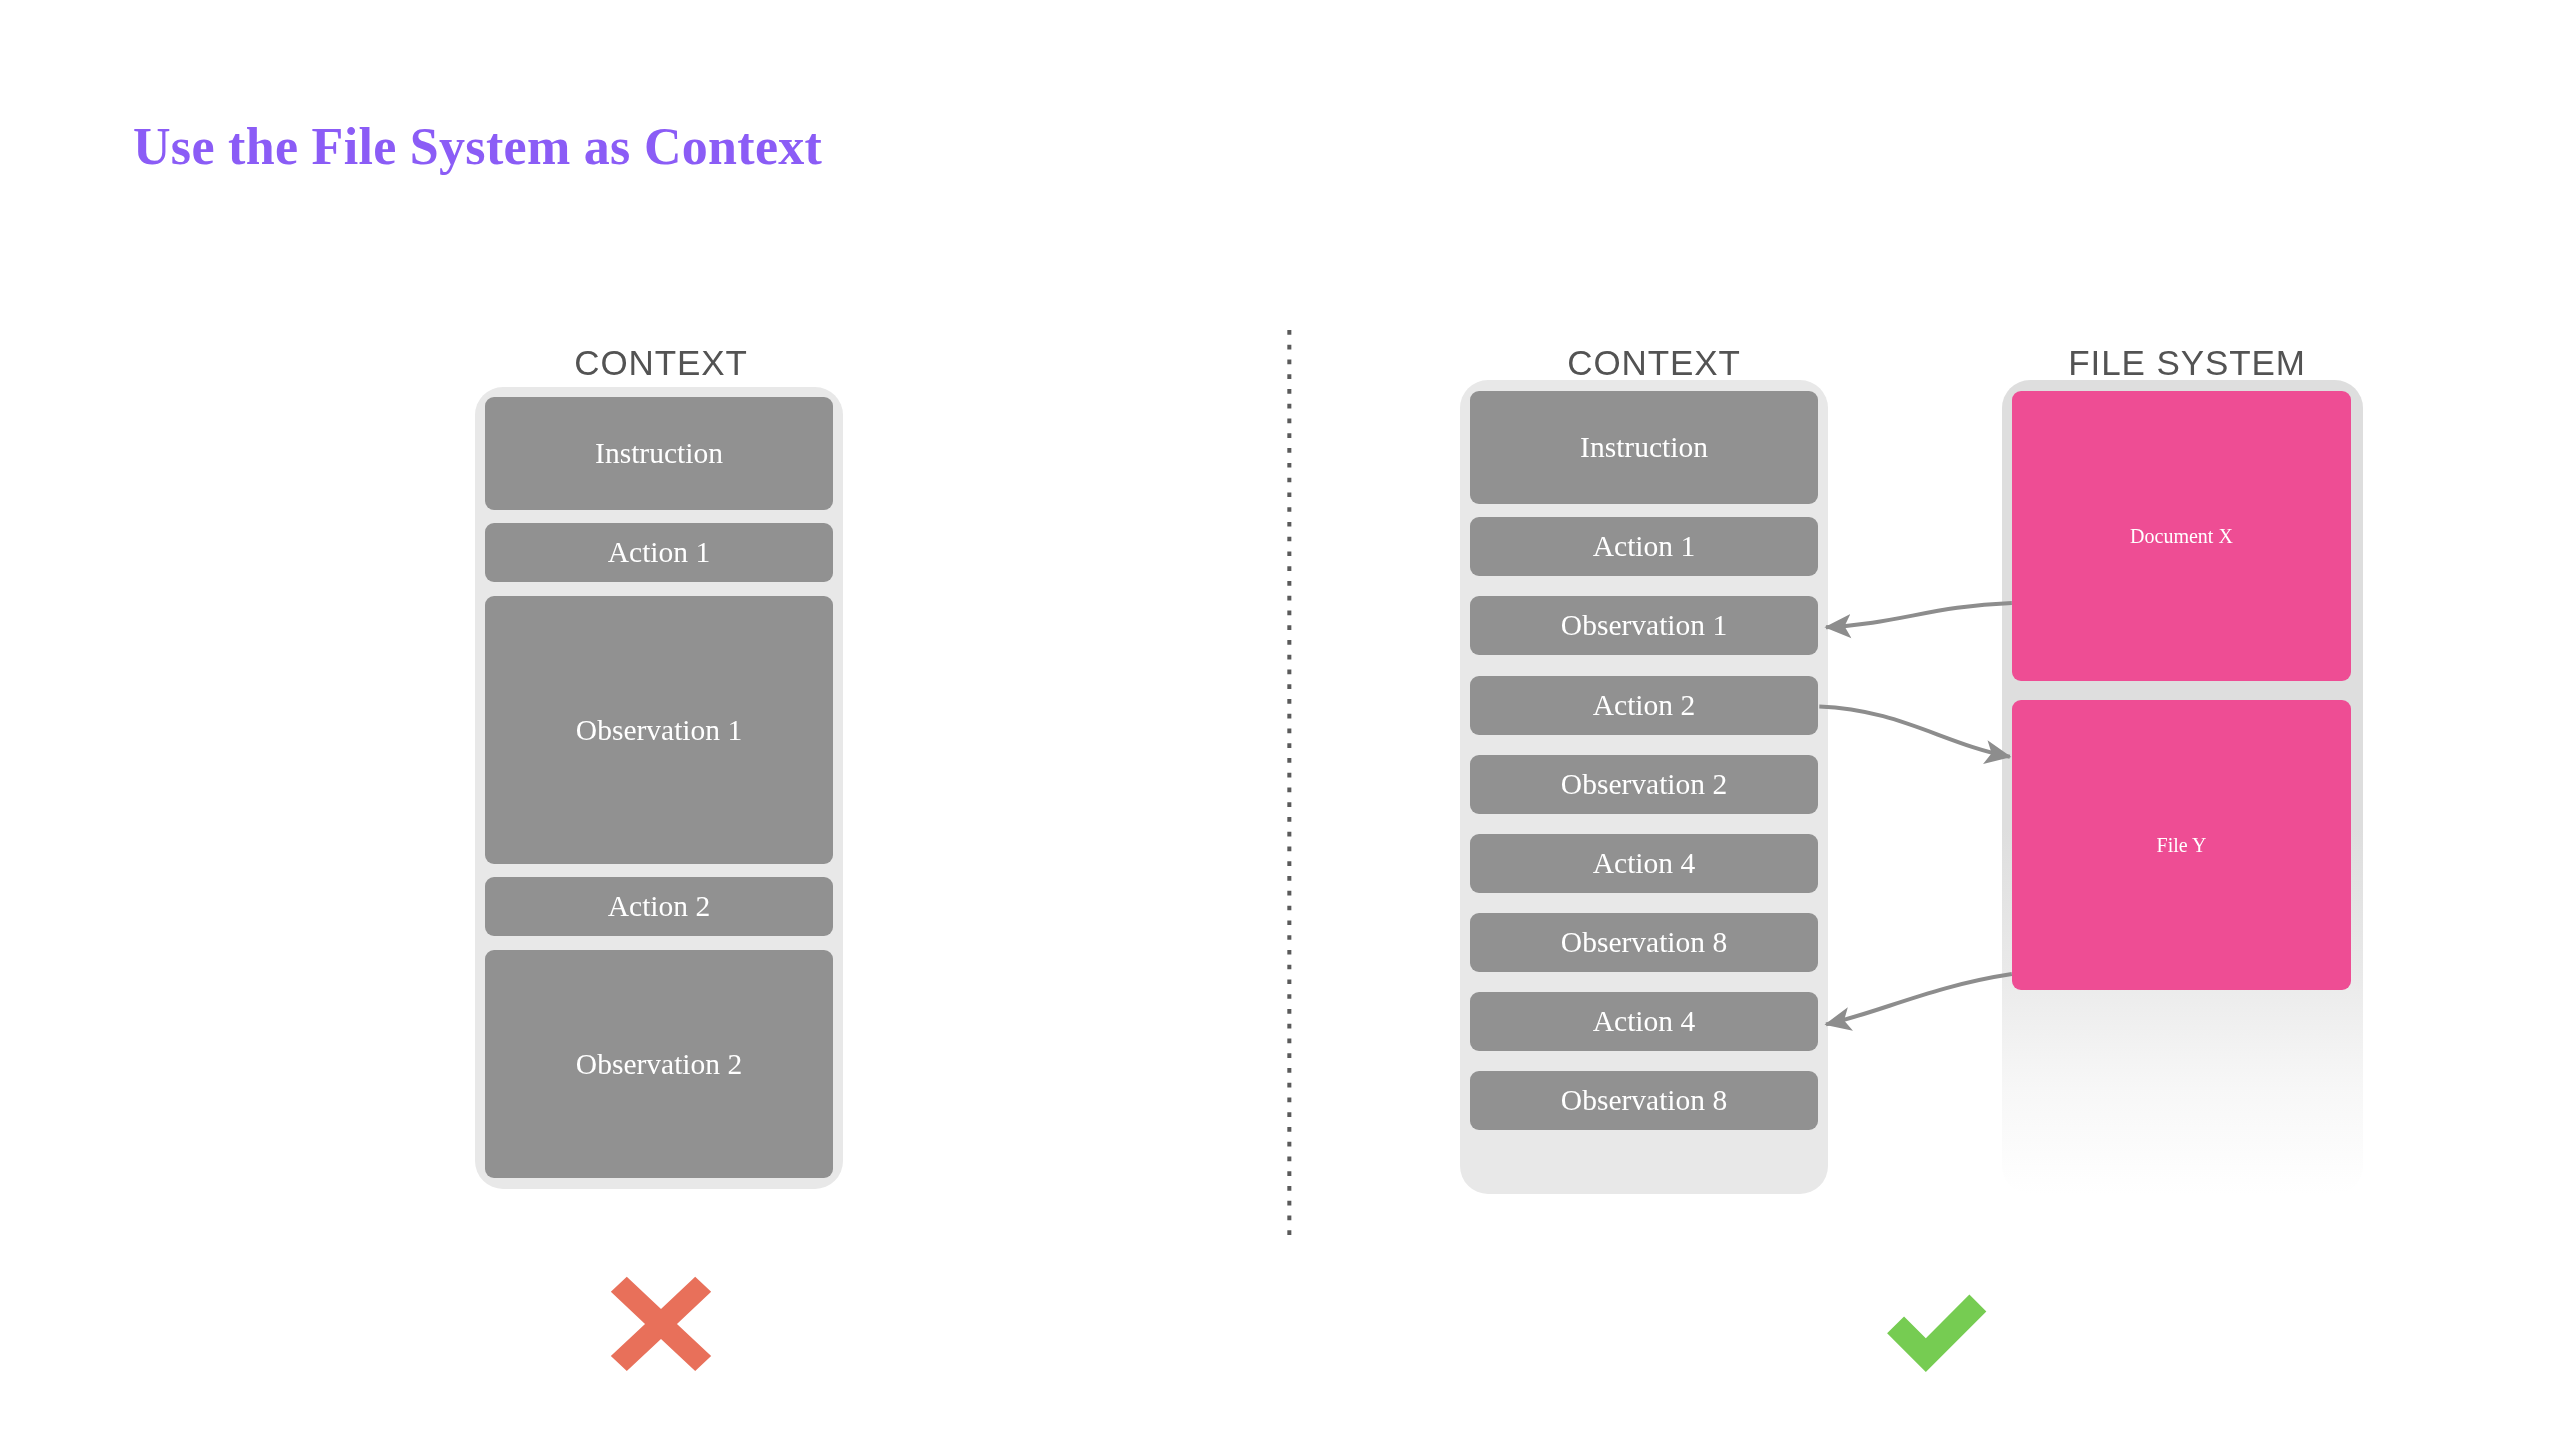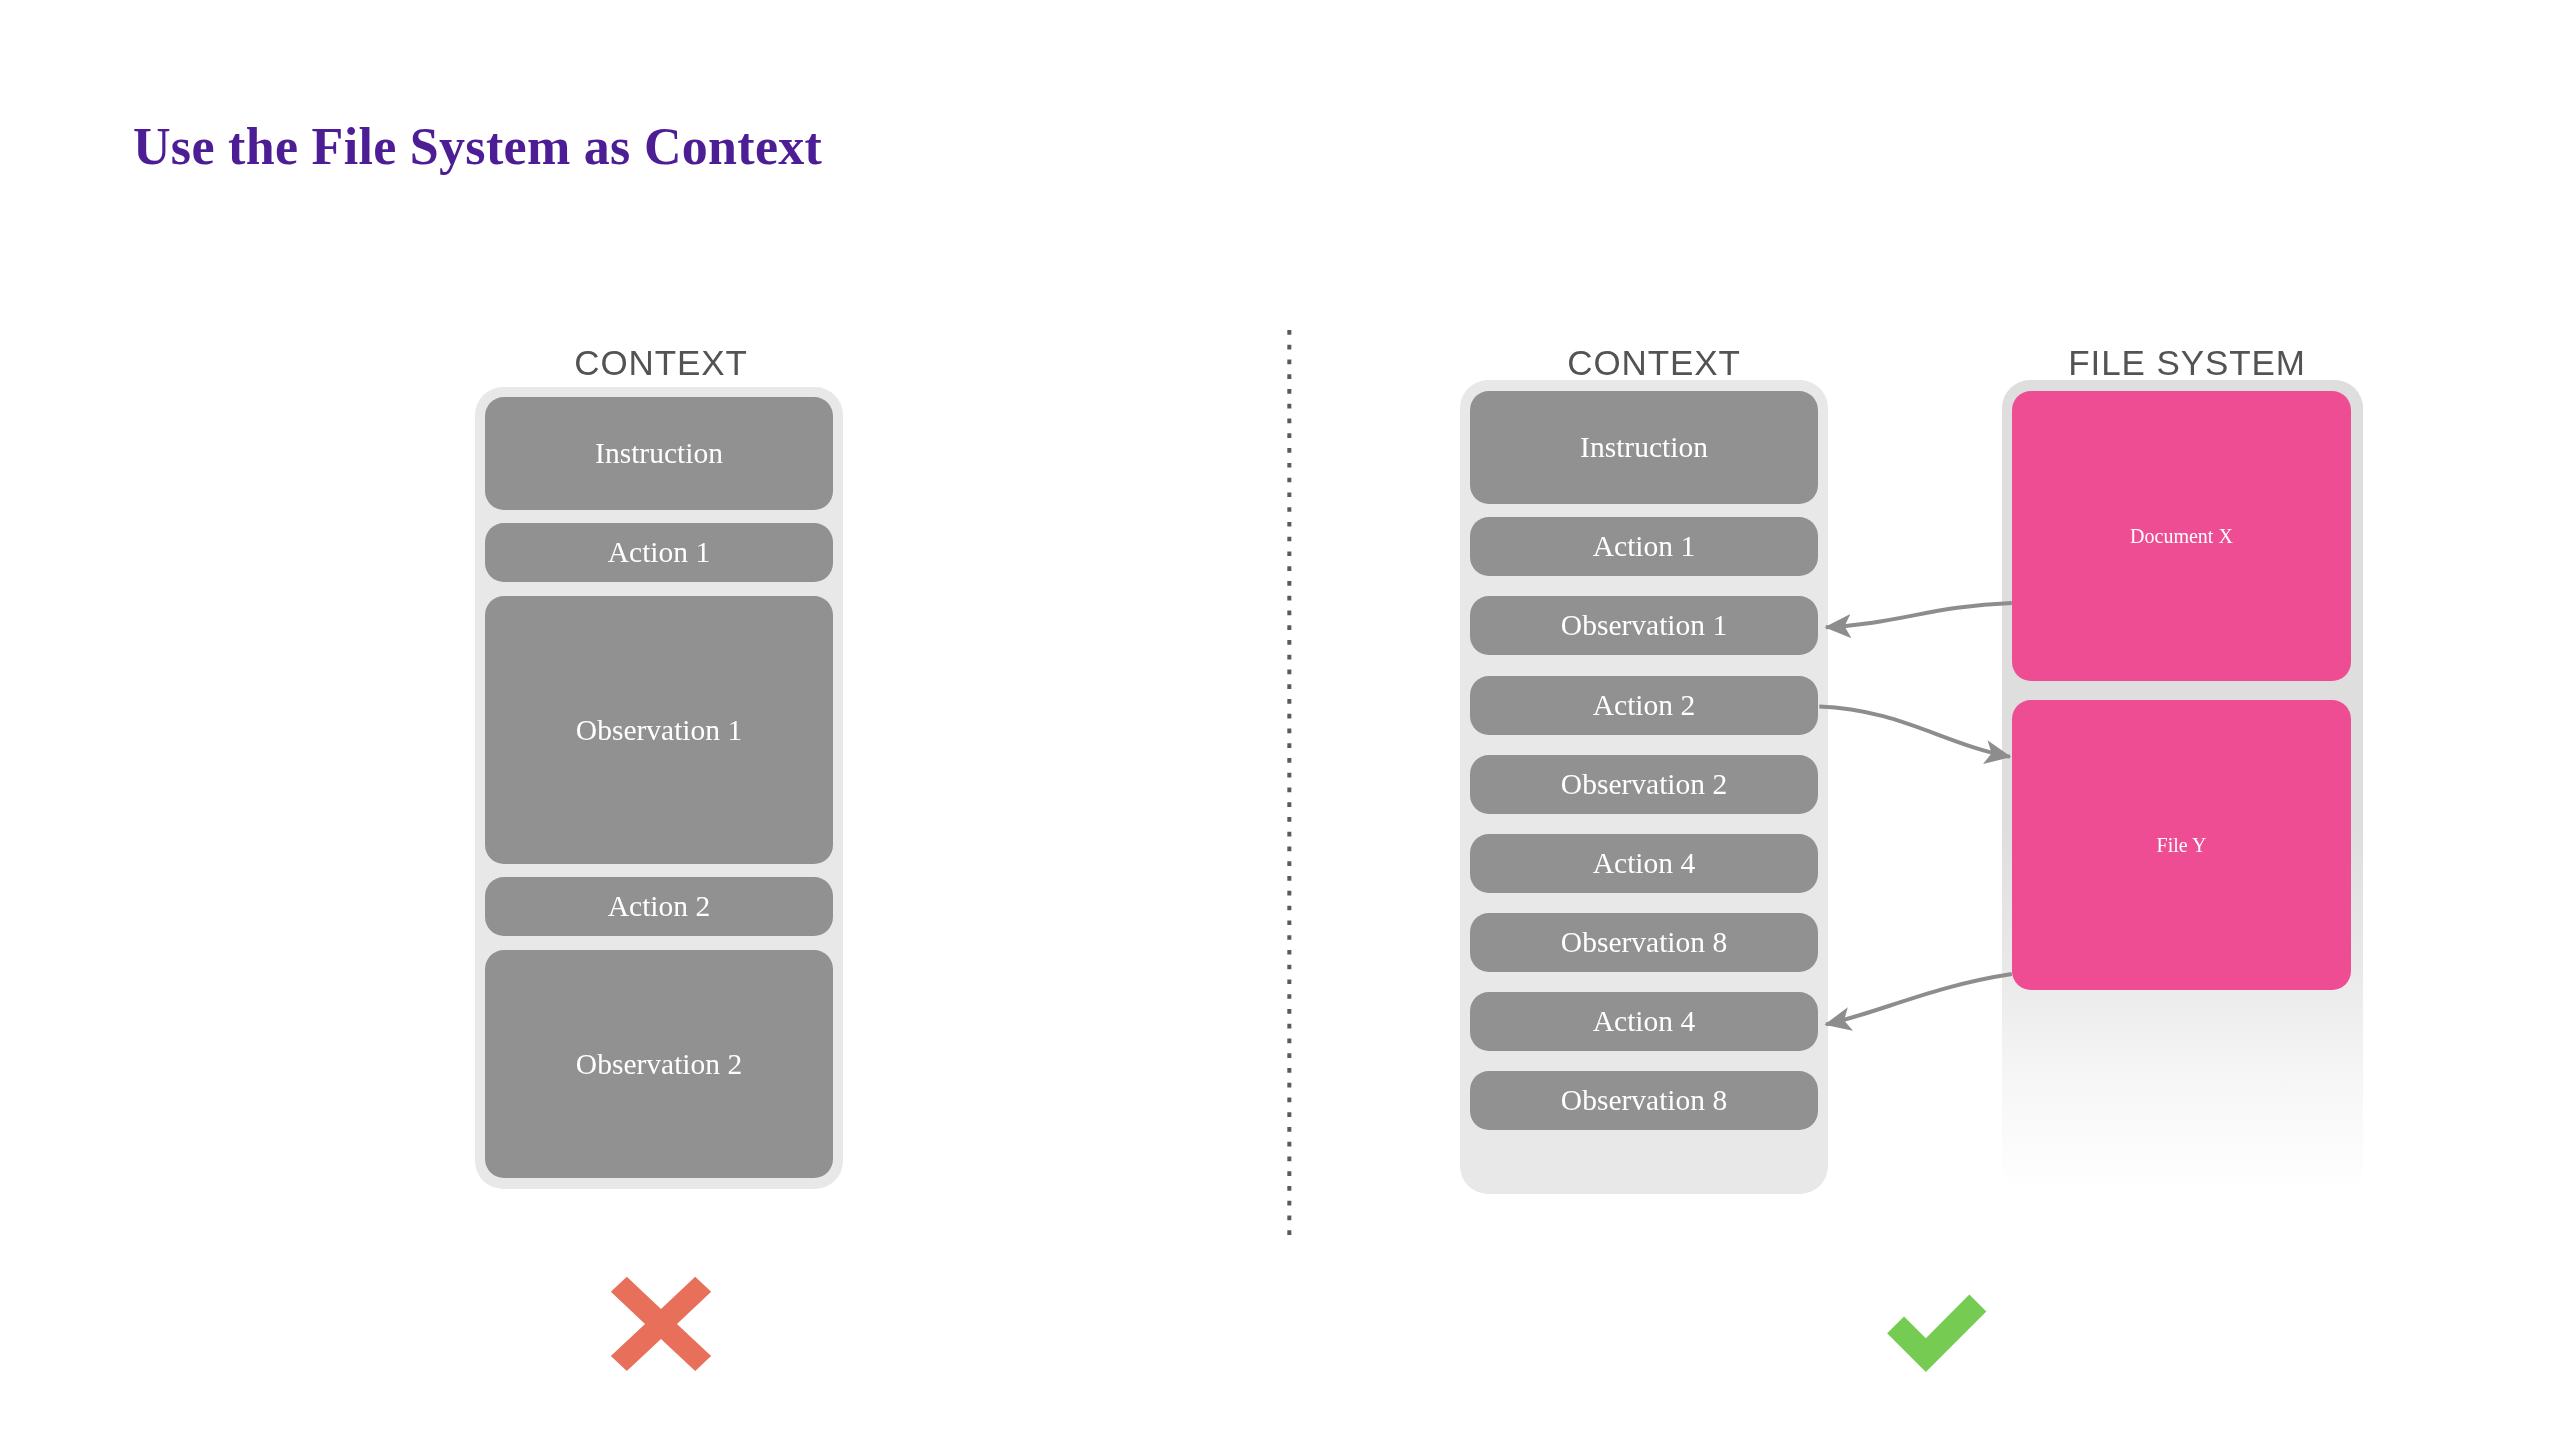--- a/index.html
+++ b/index.html
@@ -13,21 +13,21 @@
   #stage{position:absolute;left:0;top:0;width:2576px;height:1449px;}
 
   
   .title{
     position:absolute;
     left:133px; top:117px;
     font-family:"Liberation Serif", serif;
     font-weight:bold;
     font-size:52px;
     letter-spacing:0.3px;
-    color:#4c1d95;
+    color:#8b5cf6;
     white-space:nowrap;
     text-align:center;
   }
 
   
   .col-label{
     position:absolute;
     font-family:"Liberation Sans", sans-serif;
     font-size:35px;
     letter-spacing:0.9px;
@@ -45,21 +45,21 @@
   }
   .panel-context{ background:#e8e8e8; }
   .panel-fs{
     background:linear-gradient(to bottom,#dedede 0%,#dedede 55%,#e9e9e9 72%,#f7f7f7 87%,#ffffff 100%);
   }
 
   
   .block{
     position:absolute;
     box-sizing:border-box;
-    border-radius:19px;
+    border-radius:9px;
     display:flex;
     align-items:center;
     justify-content:center;
     font-family:"Liberation Serif", serif;
     color:#ffffff;
     white-space:nowrap;
   }
   .block-gray{ background:#919191; font-size:29.5px; }
   .block-pink{ background:#ee4d94; font-size:20px; }
 

